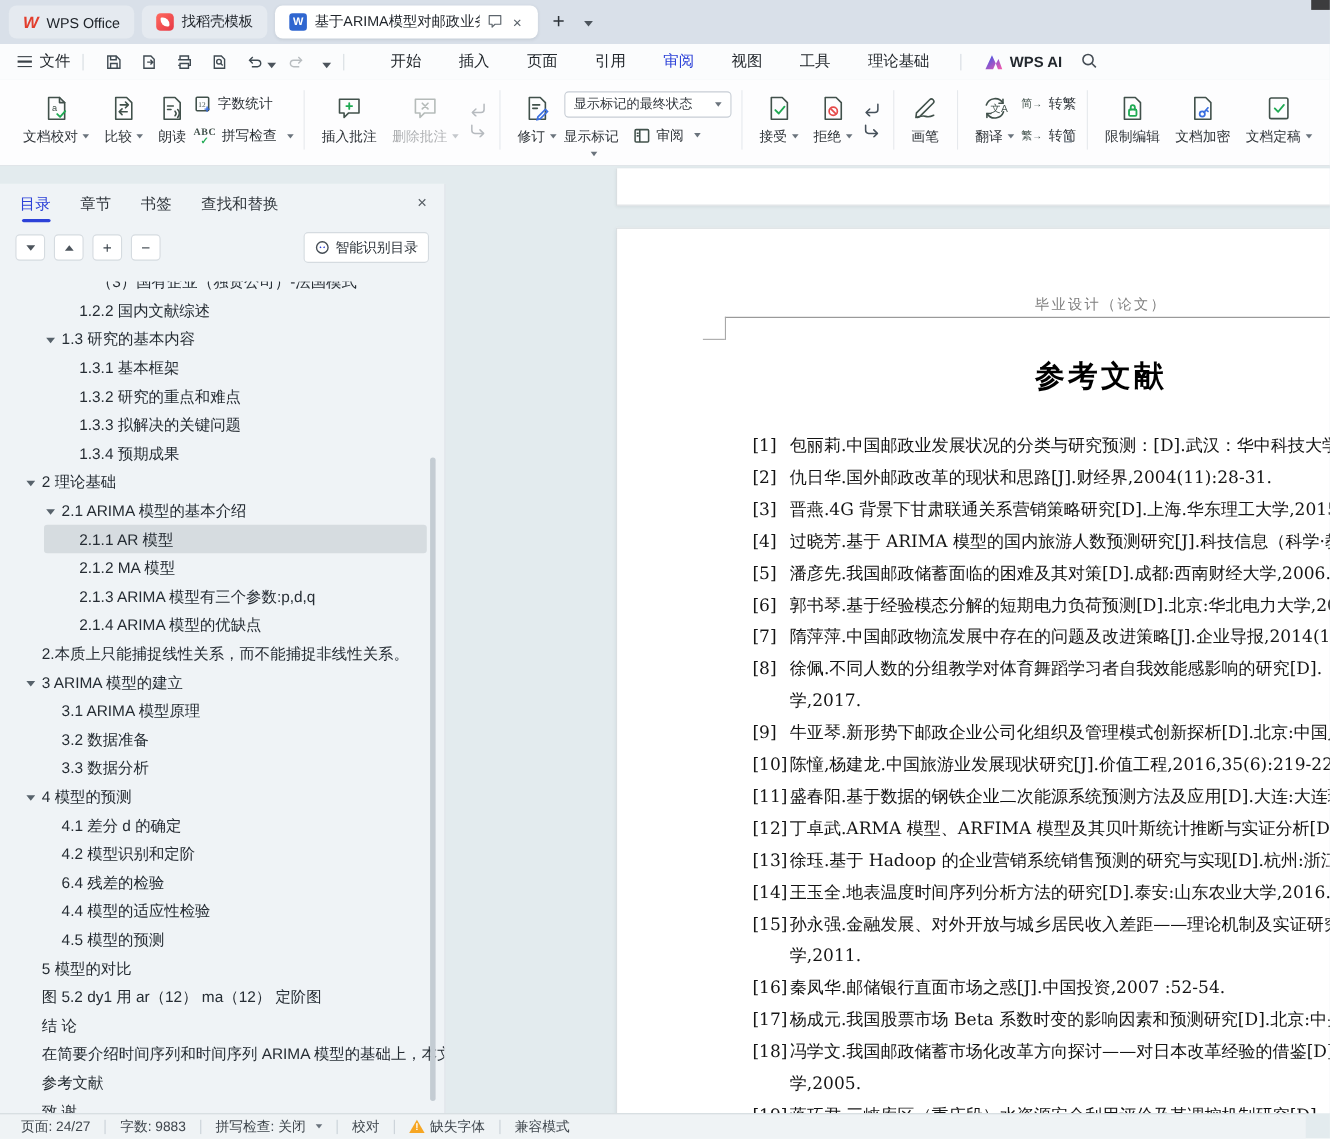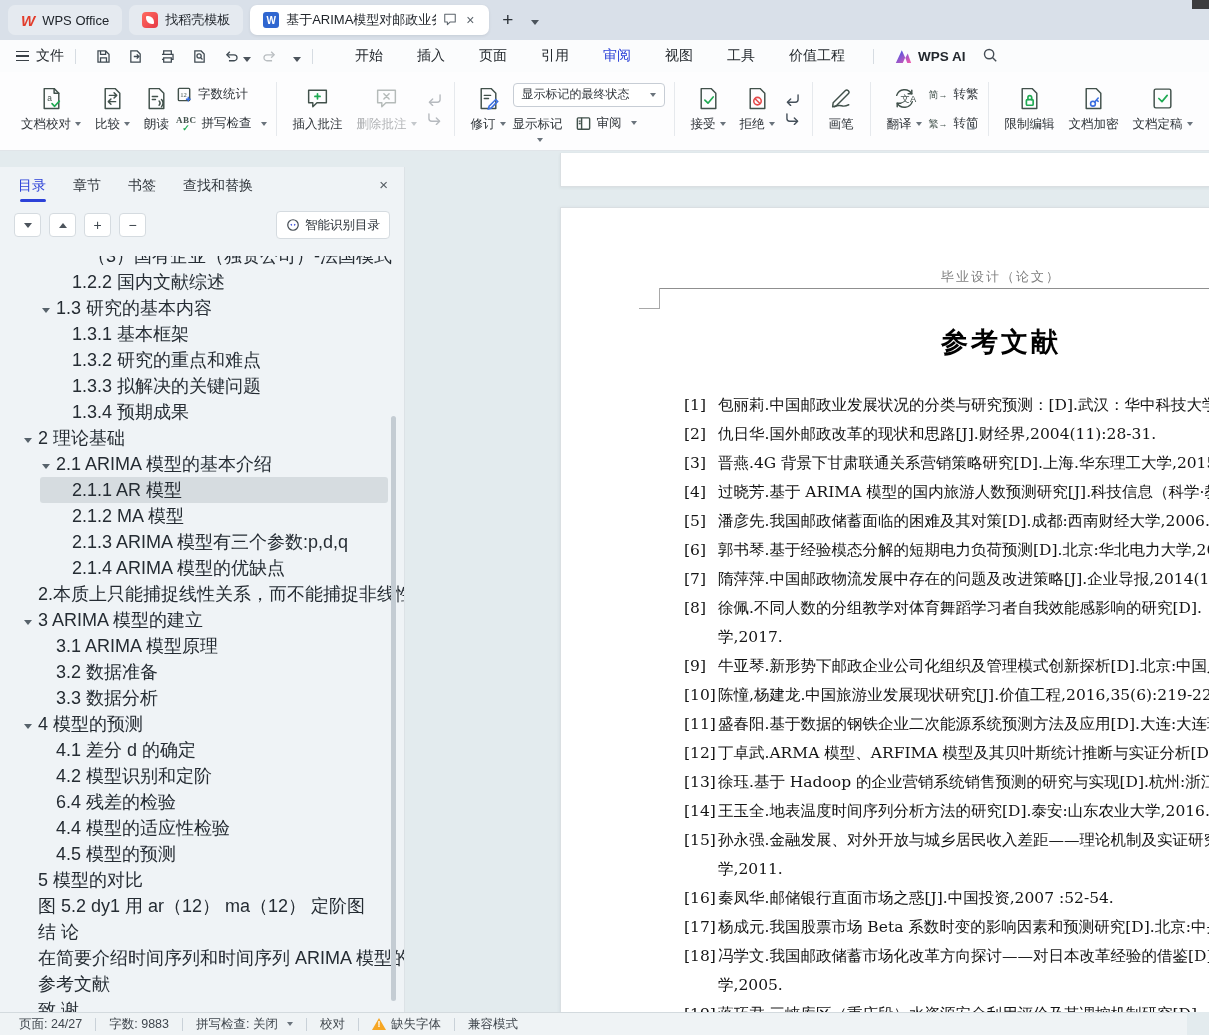--- a/index.html
+++ b/index.html
@@ -90,21 +90,21 @@
   .sb-tab.active::after{content:"";position:absolute;left:2px;bottom:3px;width:26px;height:3px;border-radius:2px;background:#2c41d8;}
   #sb-close{position:absolute;right:16px;top:9px;font-size:15px;color:#555c63;}
   #sb-tools{display:flex;align-items:center;height:40px;padding:0 14px;gap:8px;}
   .sq-btn{width:27px;height:24px;background:#fff;border:1px solid #d5dbe0;border-radius:4px;
           display:flex;align-items:center;justify-content:center;font-size:14px;color:#3c454d;box-sizing:border-box;}
   .cup{display:inline-block;width:0;height:0;border-left:4px solid transparent;border-right:4px solid transparent;border-bottom:5px solid #4c545c;}
   .cdn2{display:inline-block;width:0;height:0;border-left:4px solid transparent;border-right:4px solid transparent;border-top:5px solid #4c545c;}
   #smart-toc{margin-left:auto;height:26px;background:#fff;border:1px solid #d5dbe0;border-radius:4px;
              display:flex;align-items:center;gap:5px;padding:0 9px;font-size:12.5px;color:#2a3138;}
   #smart-toc svg{width:14px;height:14px;fill:none;stroke:#444c54;stroke-width:1.4;}
-  #toc-list{position:absolute;left:0;top:89px;right:0;bottom:0;overflow:hidden;font-size:18px;color:#252c33;}
+  #toc-list{position:absolute;left:0;top:89px;right:0;bottom:0;overflow:hidden;font-size:14px;color:#252c33;}
   .toc-item{height:26px;line-height:26px;white-space:nowrap;overflow:hidden;box-sizing:border-box;}
   .toc-item.first{margin-top:-13px;}
   .lvl0{padding-left:38px;} .lvl1{padding-left:56px;} .lvl2{padding-left:72px;} .lvl3{padding-left:88px;}
   .lvl0.has-tri{padding-left:24px;} .lvl1.has-tri{padding-left:42px;}
   .tri{display:inline-block;width:0;height:0;border-left:4px solid transparent;border-right:4px solid transparent;
        border-top:5.5px solid #57626b;margin-right:6px;vertical-align:1px;}
   .toc-item.selected{margin-left:40px;margin-right:16px;padding-left:32px;background:#d6dce0;border-radius:3px;}
   #sb-scroll{position:absolute;right:8px;top:249px;width:5px;height:585px;background:#c4ccd3;border-radius:3px;}
 
   
@@ -216,21 +216,21 @@
     <i class="cdown" style="margin-top:6px;margin-left:8px;"></i>
     <span class="msep"></span>
     <nav id="menu-items">
         <span class="menu-item">开始</span>
         <span class="menu-item">插入</span>
         <span class="menu-item">页面</span>
         <span class="menu-item">引用</span>
         <span class="menu-item active">审阅</span>
         <span class="menu-item">视图</span>
         <span class="menu-item">工具</span>
-        <span class="menu-item">价值工程</span>
+        <span class="menu-item">理论基础</span>
       </nav>
     <span class="msep"></span>
     <span class="wpsai">
       <svg width="17" height="15" viewBox="0 0 20 17">
         <defs>
             <linearGradient id="aig" x1="0" y1="0" x2="1" y2="1">
           <stop offset="0" stop-color="#2f54eb"></stop>
               <stop offset="1" stop-color="#f759ab"></stop>
             </linearGradient>
           </defs>

